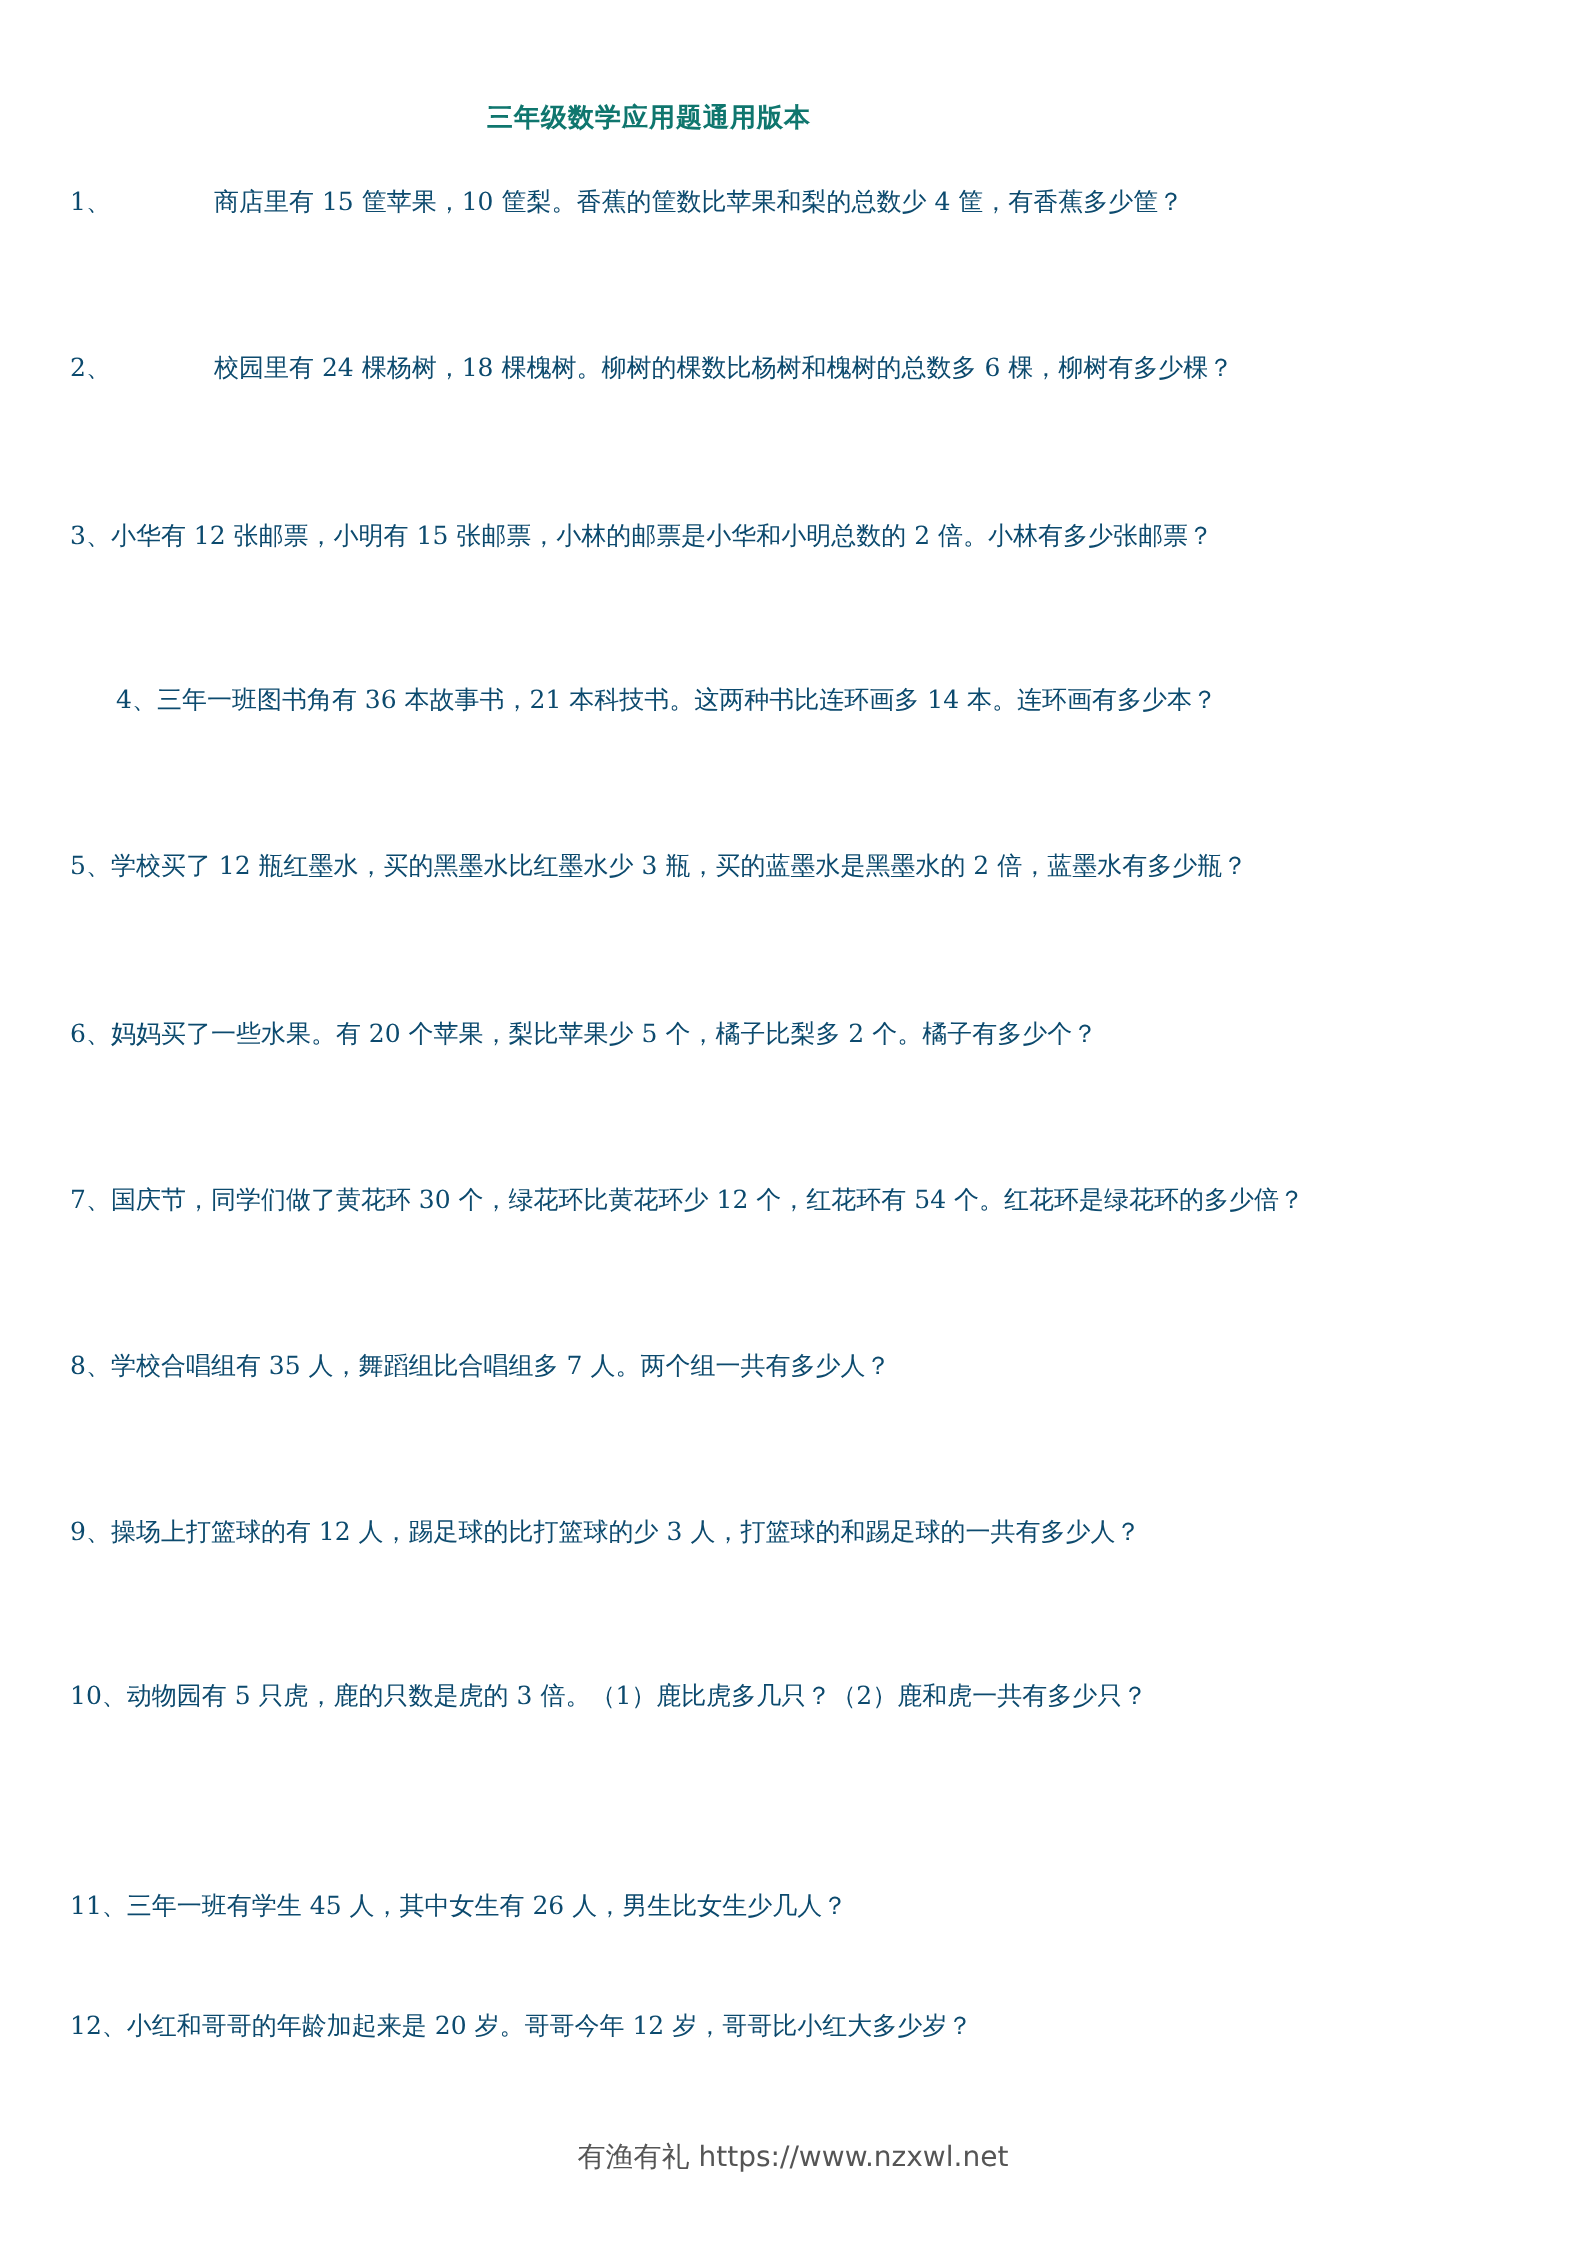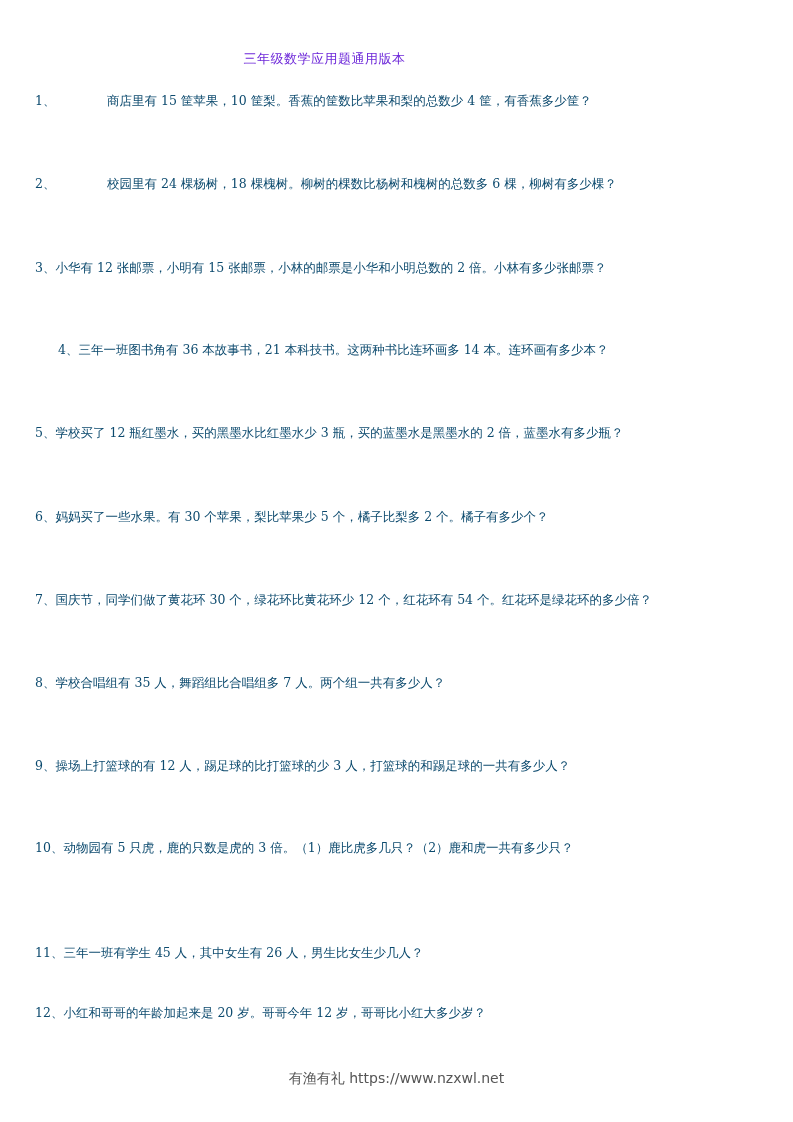--- a/index.html
+++ b/index.html
@@ -15,22 +15,23 @@
       font-family: "DejaVu Serif", "Liberation Serif", serif;
       color: #1a1a1a;
     }
     .page-title {
       position: absolute;
       top: 50px;
       left: 0;
       width: 649px;
       text-align: center;
       font-size: 13px;
-      color: #6d28d9;
+      color: #0f766e;
       letter-spacing: 0.5px;
+      font-weight: bold;
     }
     .question {
       position: absolute;
       left: 35px;
       font-size: 12.5px;
       line-height: 18px;
       white-space: nowrap;
       color: #0c4a6e;
     }
     .q-num {
@@ -73,21 +74,21 @@
 
   <div class="question" style="top:341px;margin-left:23px;">
     <span class="q-num">4、</span><span class="q-text">三年一班图书角有 36 本故事书，21 本科技书。这两种书比连环画多 14 本。连环画有多少本？</span>
   </div>
 
   <div class="question" style="top:424px;">
     <span class="q-num">5、</span><span class="q-text">学校买了 12 瓶红墨水，买的黑墨水比红墨水少 3 瓶，买的蓝墨水是黑墨水的 2 倍，蓝墨水有多少瓶？</span>
   </div>
 
   <div class="question" style="top:508px;">
-    <span class="q-num">6、</span><span class="q-text">妈妈买了一些水果。有 30 个苹果，梨比苹果少 5 个，橘子比梨多 2 个。橘子有多少个？</span>
+    <span class="q-num">6、</span><span class="q-text">妈妈买了一些水果。有 20 个苹果，梨比苹果少 5 个，橘子比梨多 2 个。橘子有多少个？</span>
   </div>
 
   <div class="question" style="top:591px;">
     <span class="q-num">7、</span><span class="q-text">国庆节，同学们做了黄花环 30 个，绿花环比黄花环少 12 个，红花环有 54 个。红花环是绿花环的多少倍？</span>
   </div>
 
   <div class="question" style="top:674px;">
     <span class="q-num">8、</span><span class="q-text">学校合唱组有 35 人，舞蹈组比合唱组多 7 人。两个组一共有多少人？</span>
   </div>
 

